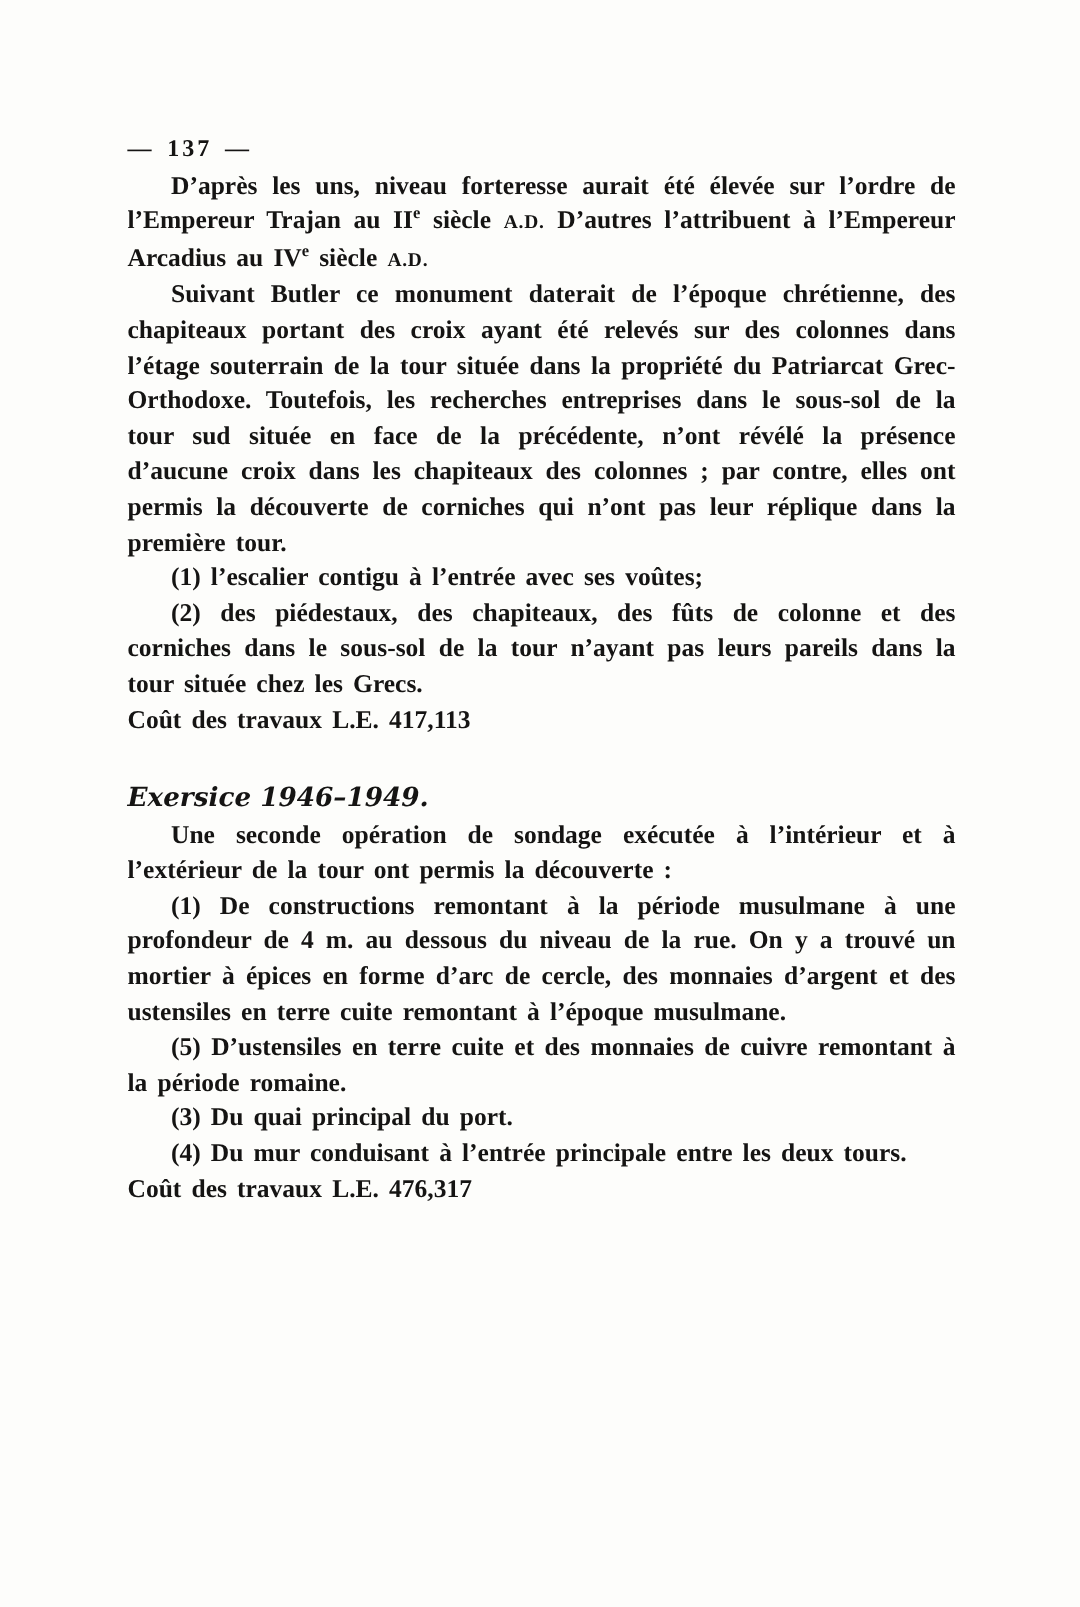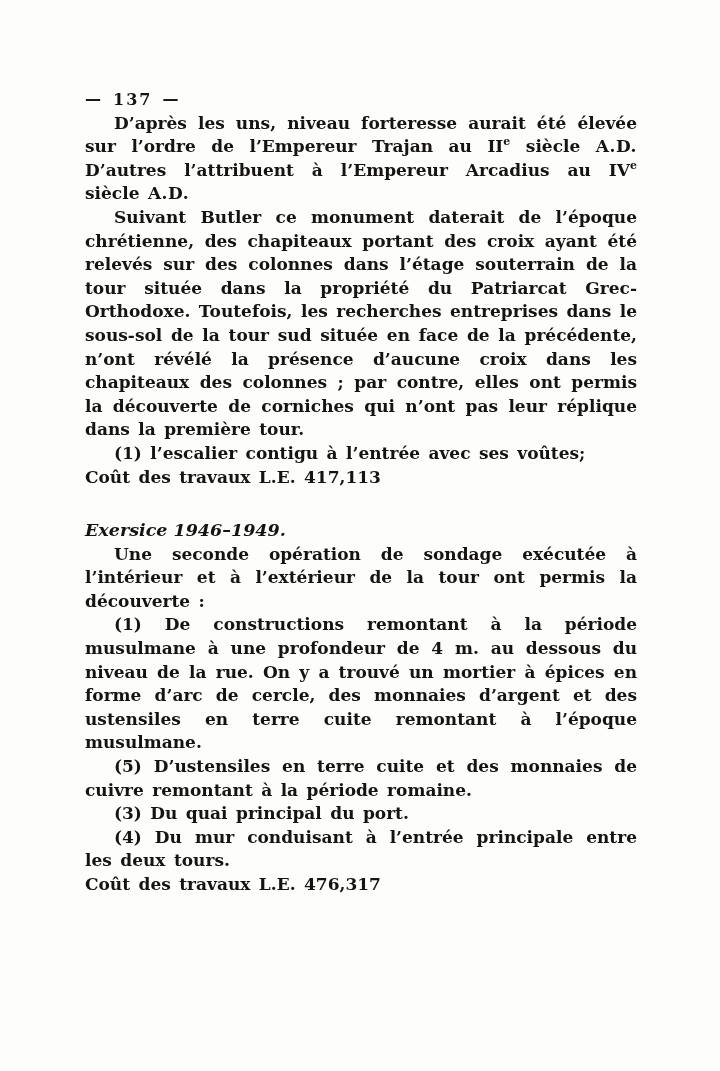--- a/index.html
+++ b/index.html
@@ -22,20 +22,21 @@
   .page-number {
     text-align: center;
     font-size: 16px;
     letter-spacing: 2px;
     margin: 0;
   }
   p.para {
     margin: 0;
     text-align: justify;
     word-spacing: 2.5px;
+    font-family: Liberation Serif, serif;
   }
   .indent { text-indent: 29px; }
   .mt-p1 { margin-top: 23px; }
   .mt-p  { margin-top: 10px; }
   .mt-item { margin-top: 12px; }
   .heading {
     margin: 27px 0 0 0;
     font-style: italic;
     font-weight: bold;
     font-size: 17.5px;
@@ -46,40 +47,41 @@
     text-align: right;
     word-spacing: 7px;
     text-indent: 0;
   }
   sup.ord {
     font-size: 11px;
     vertical-align: super;
     line-height: 0;
   }
   .sc {
-    font-size: 17px;
+    font-size: 13px;
     letter-spacing: 0.5px;
   }
 </style>
 </head>
 <body>
 
 <div class="page">
   <div class="content">
 
     <p class="para page-number">— 137 —</p>
 
     <p class="para indent mt-p1"><span>D’après les uns, niveau forteresse aurait été élevée sur l’ordre de l’Empereur Trajan au II</span><sup class="ord">e</sup><span> siècle </span><span class="sc">A.D.</span><span> D’autres l’attribuent à l’Empereur Arcadius au IV</span><sup class="ord">e</sup><span> siècle </span><span class="sc">A.D.</span></p>
 
     <p class="para indent mt-p">Suivant Butler ce monument daterait de l’époque chrétienne, des chapiteaux portant des croix ayant été relevés sur des colonnes dans l’étage souterrain de la tour située dans la propriété du Patriarcat Grec-Orthodoxe. Toutefois, les recherches entreprises dans le sous-sol de la tour sud située en face de la précédente, n’ont révélé la présence d’aucune croix dans les chapiteaux des colonnes ; par contre, elles ont permis la découverte de corniches qui n’ont pas leur réplique dans la première tour.</p>
 
 
 
     <p class="para indent mt-item">(1) l’escalier contigu à l’entrée avec ses voûtes;</p>
 
+    <p class="para indent mt-item">(2) des piédestaux, des chapiteaux, des fûts de colonne et des corniches dans le sous-sol de la tour n’ayant pas leurs pareils dans la tour située chez les Grecs.</p>
 
     <p class="para cost">Coût des travaux L.E. 417,113</p>
 
     <h3 class="heading mt-h2">Exersice 1946–1949.</h3>
 
     <p class="para indent mt-p">Une seconde opération de sondage exécutée à l’intérieur et à l’extérieur de la tour ont permis la découverte :</p>
 
     <p class="para indent mt-item">(1) De constructions remontant à la période musulmane à une profondeur de 4 m. au dessous du niveau de la rue. On y a trouvé un mortier à épices en forme d’arc de cercle, des monnaies d’argent et des ustensiles en terre cuite remontant à l’époque musulmane.</p>
 
     <p class="para indent mt-item">(5) D’ustensiles en terre cuite et des monnaies de cuivre remontant à la période romaine.</p>

